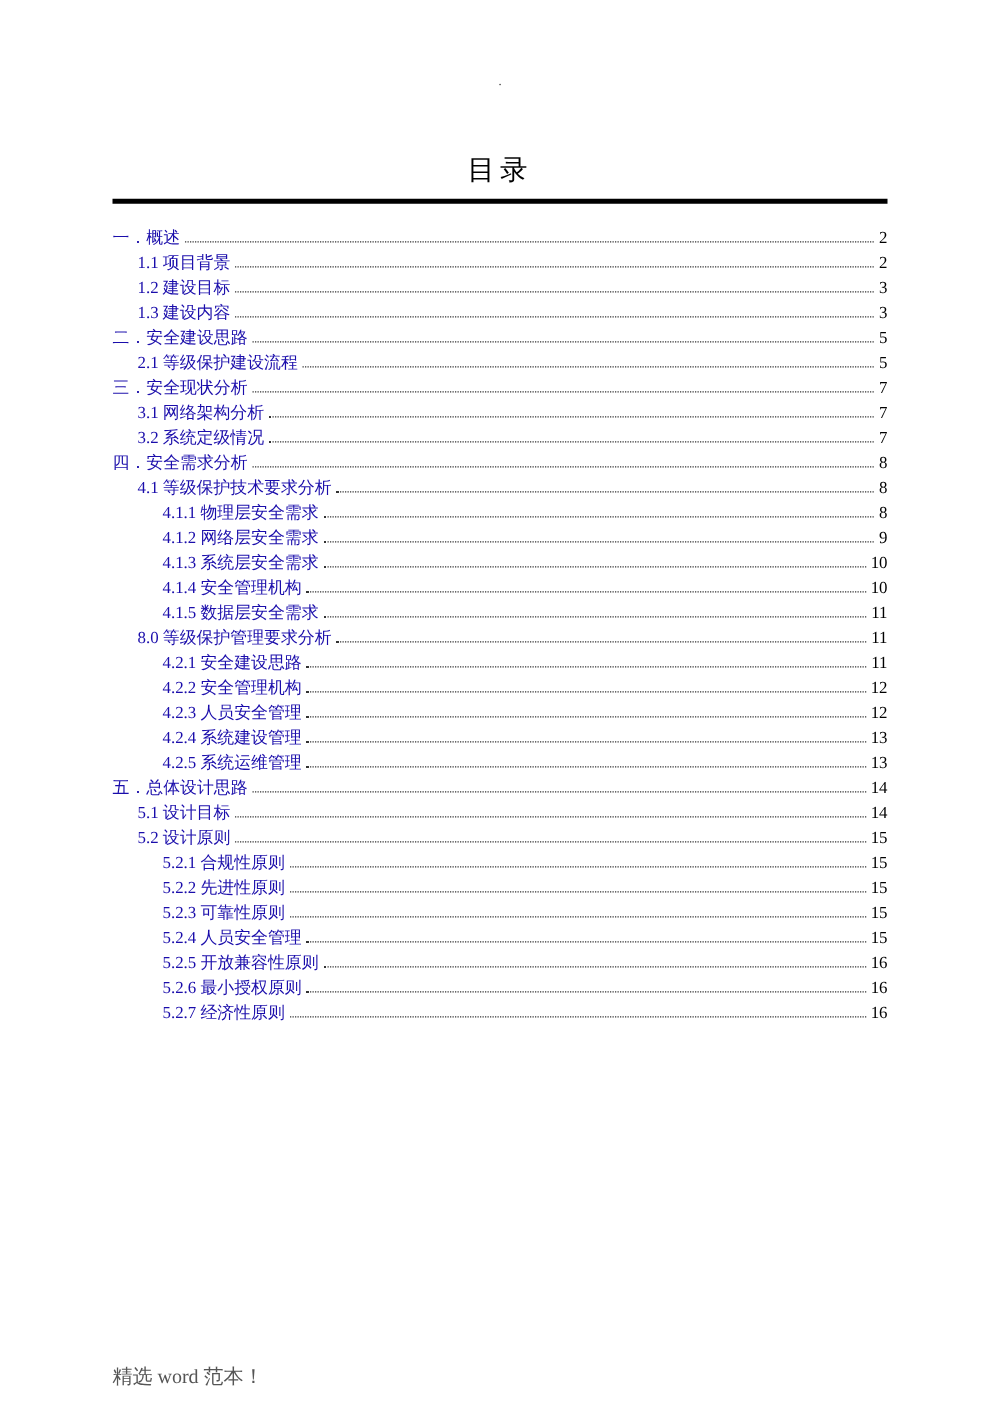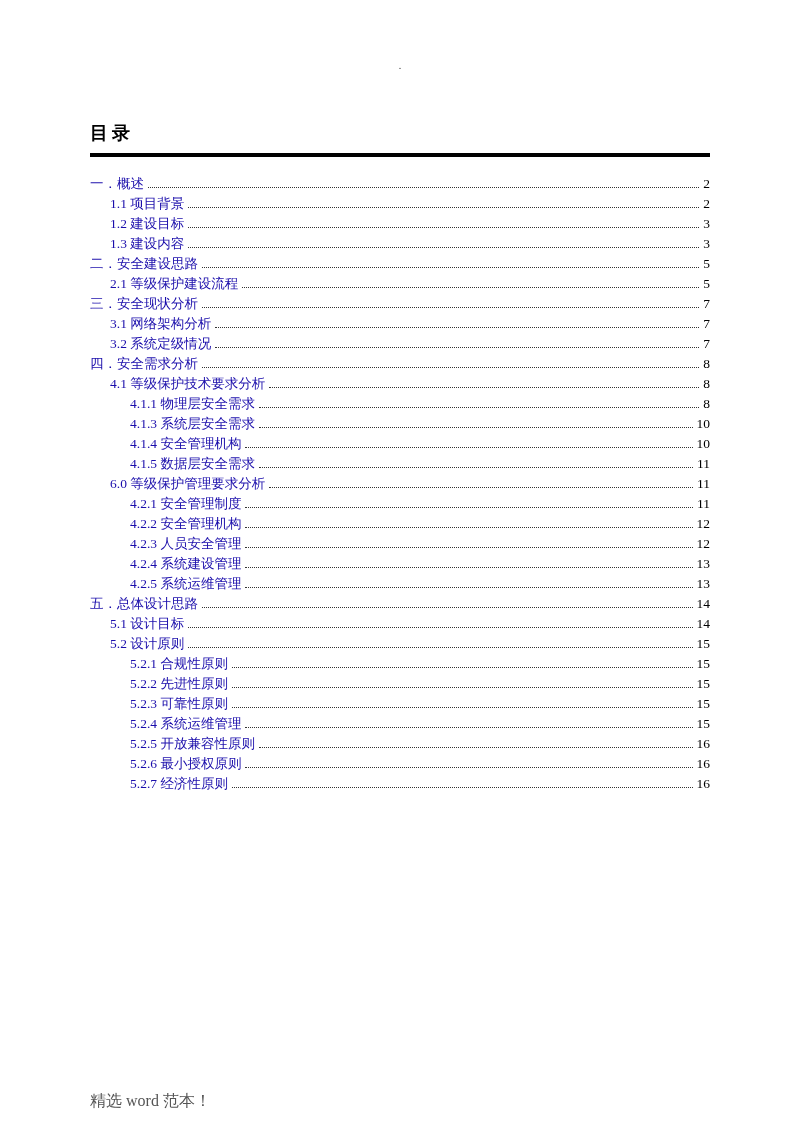--- a/index.html
+++ b/index.html
@@ -27,22 +27,23 @@
     }
 
     .top-dot {
       text-align: center;
       font-size: 10px;
       color: #333;
       margin-bottom: 50px;
     }
 
     .page-title {
-      font-size: 18px;
-      font-weight: bold;
+      text-align: center;
+      font-size: 22px;
+      font-weight: normal;
       color: #000;
       margin-bottom: 8px;
       font-family: "SimHei", "黑体", sans-serif;
       letter-spacing: 4px;
     }
 
     .title-underline {
       height: 4px;
       background: #000;
       margin-bottom: 18px;
@@ -181,20 +182,27 @@
     </div>
       <div class="toc-entry toc-section">
       <span class="indent-2">
         <a href="#">4.1.1 物理层安全需求</a>
       </span>
       <span class="toc-dots"></span>
       <span class="toc-page">8</span>
     </div>
       <div class="toc-entry toc-section">
       <span class="indent-2">
+        <a href="#">4.1.2 网络层安全需求</a>
+      </span>
+      <span class="toc-dots"></span>
+      <span class="toc-page">9</span>
+    </div>
+      <div class="toc-entry toc-section">
+      <span class="indent-2">
         <a href="#">4.1.3 系统层安全需求</a>
       </span>
       <span class="toc-dots"></span>
       <span class="toc-page">10</span>
     </div>
       <div class="toc-entry toc-section">
       <span class="indent-2">
         <a href="#">4.1.4 安全管理机构</a>
       </span>
       <span class="toc-dots"></span>
@@ -202,28 +210,28 @@
     </div>
       <div class="toc-entry toc-section">
       <span class="indent-2">
         <a href="#">4.1.5 数据层安全需求</a>
       </span>
       <span class="toc-dots"></span>
       <span class="toc-page">11</span>
     </div>
       <div class="toc-entry toc-section">
       <span class="indent-1">
-        <a href="#">6.0 等级保护管理要求分析</a>
+        <a href="#">8.0 等级保护管理要求分析</a>
       </span>
       <span class="toc-dots"></span>
       <span class="toc-page">11</span>
     </div>
       <div class="toc-entry toc-section">
       <span class="indent-2">
-        <a href="#">4.2.1 安全管理制度</a>
+        <a href="#">4.2.1 安全建设思路</a>
       </span>
       <span class="toc-dots"></span>
       <span class="toc-page">11</span>
     </div>
       <div class="toc-entry toc-section">
       <span class="indent-2">
         <a href="#">4.2.2 安全管理机构</a>
       </span>
       <span class="toc-dots"></span>
       <span class="toc-page">12</span>
@@ -286,21 +294,21 @@
     </div>
       <div class="toc-entry toc-section">
       <span class="indent-2">
         <a href="#">5.2.3 可靠性原则</a>
       </span>
       <span class="toc-dots"></span>
       <span class="toc-page">15</span>
     </div>
       <div class="toc-entry toc-section">
       <span class="indent-2">
-        <a href="#">5.2.4 系统运维管理</a>
+        <a href="#">5.2.4 人员安全管理</a>
       </span>
       <span class="toc-dots"></span>
       <span class="toc-page">15</span>
     </div>
       <div class="toc-entry toc-section">
       <span class="indent-2">
         <a href="#">5.2.5 开放兼容性原则</a>
       </span>
       <span class="toc-dots"></span>
       <span class="toc-page">16</span>

